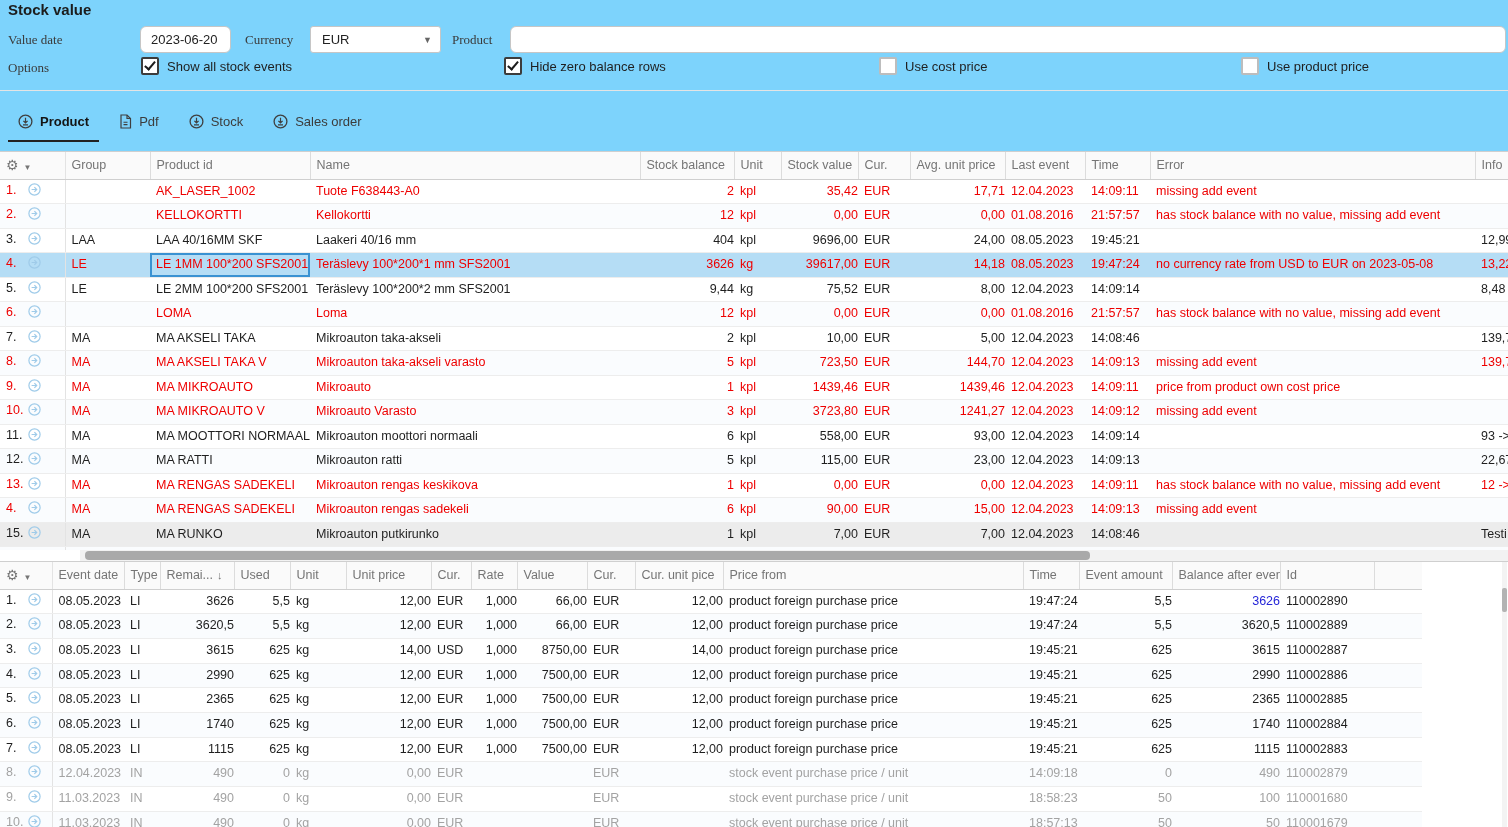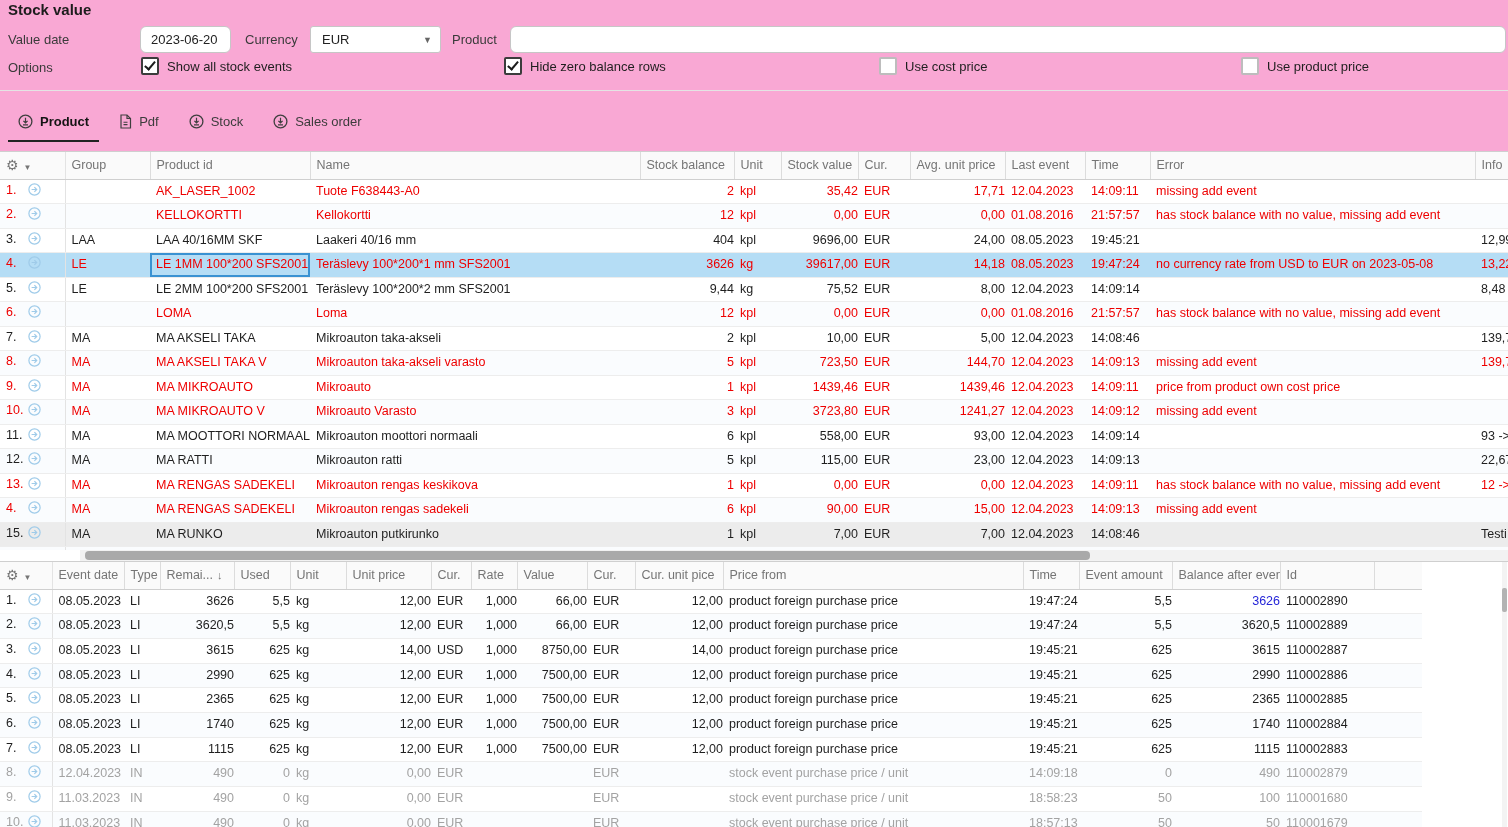--- a/index.html
+++ b/index.html
@@ -1,21 +1,21 @@
 <!DOCTYPE html>
 <html><head>
 <meta charset="utf-8">
 <style>
   html,body{margin:0;padding:0;background:#fff;}
-  .app{position:relative;width:1508px;height:827px;overflow:hidden;background:#f9a8d4;
+  .app{position:relative;width:1508px;height:827px;overflow:hidden;background:#7dd3fc;
        font-family:"Liberation Sans",sans-serif;color:#212121;}
   .abs{position:absolute;}
   
   .page-title{left:8px;top:1px;font-size:15px;font-weight:bold;color:#1c1c1c;}
-  .flabel{font-size:13px;color:#3a3a3a;}
+  .flabel{font-size:13px;color:#3a3a3a;font-family:Liberation Serif, serif;}
   .tinput{position:absolute;box-sizing:border-box;height:27px;border:1px solid #c6c6c6;border-radius:6px;
           font-family:inherit;font-size:13px;color:#222;padding:0 10px;outline:none;background:#fff;}
   .select{box-sizing:border-box;height:27px;border:1px solid #c6c6c6;border-radius:3px;background:#fff;
           font-size:13px;color:#222;display:flex;align-items:center;justify-content:space-between;
           padding:0 8px 0 11px;cursor:default;}
   .selcaret{font-size:9px;color:#666;}
   .divider{left:0;top:90px;width:1508px;height:0;border-top:1px solid #e4e4e4;}
   
   .cbwrap{position:absolute;display:flex;align-items:center;}
   .cb{width:14px;height:14px;border:2px solid #bdbdbd;border-radius:2px;background:#fff;position:relative;flex:0 0 auto;}

